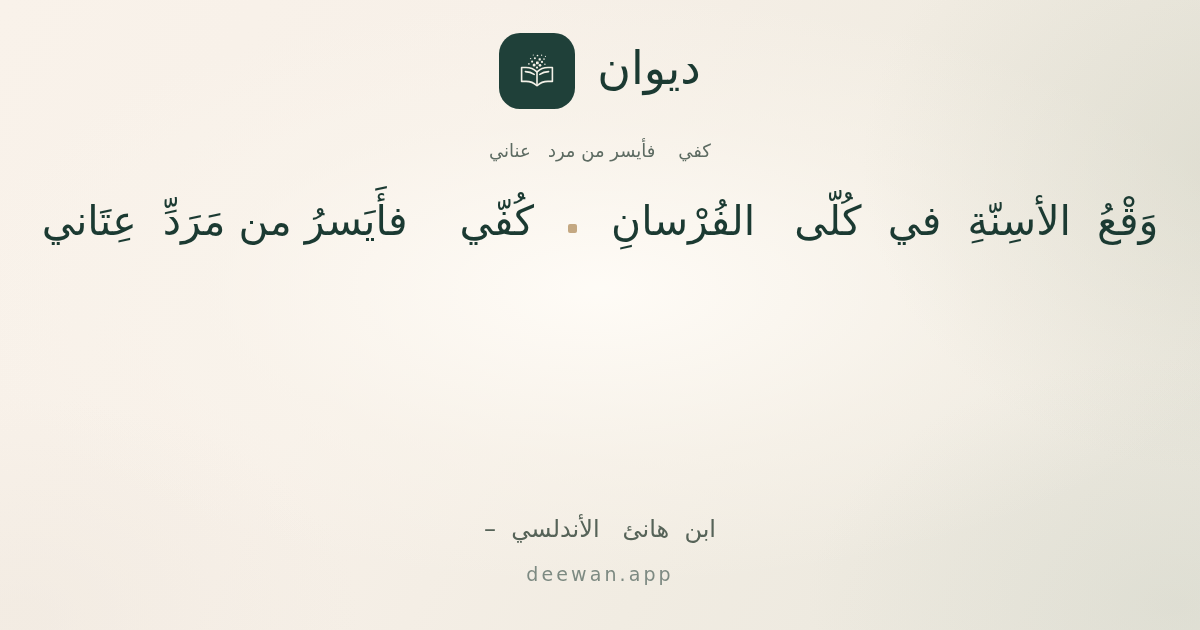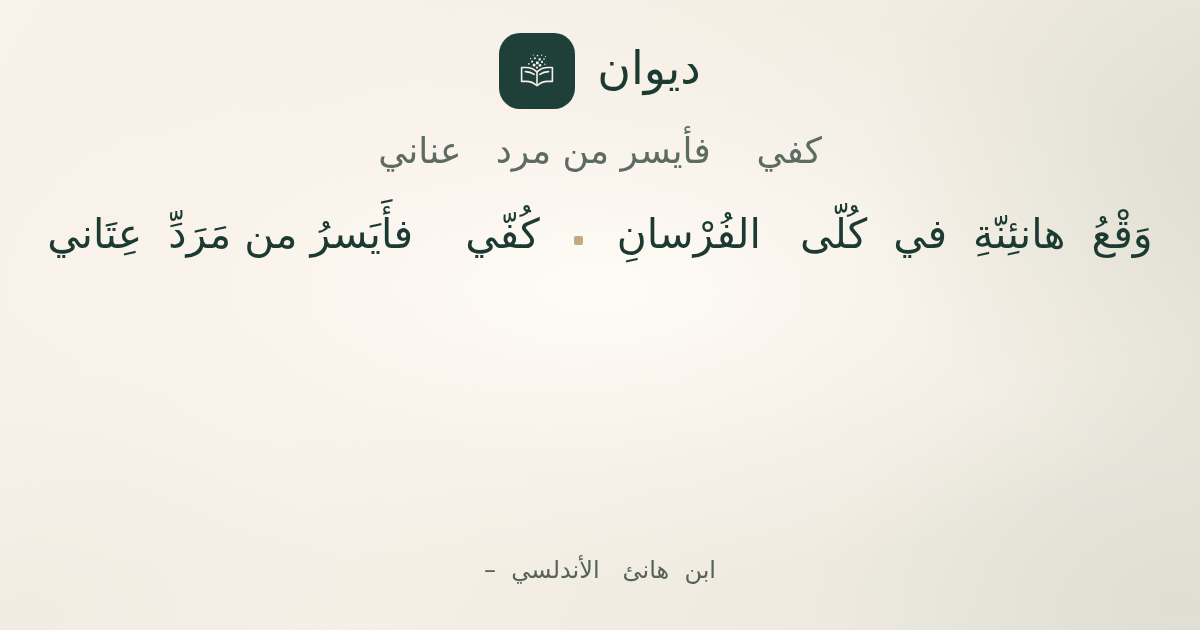--- a/index.html
+++ b/index.html
@@ -76,22 +76,22 @@
     line-height: 1;
     color: #1b3a32;
     font-weight: 400;
     letter-spacing: 0;
     white-space: nowrap;
     padding-bottom: 6px;
   }
 
   
   .subtitle {
-    margin-top: 0;
-    font-size: 36px;
+    margin-top: 12px;
+    font-size: 18px;
     line-height: 1.35;
     color: #5d6b62;
     font-weight: 400;
     white-space: pre;
     text-align: center;
   }
 
   
   .verse {
     margin-top: 13px;
@@ -199,21 +199,22 @@
       <div class="brand-title">ديوان</div>
     </div>
 
     <div class="subtitle">كفي    فأيسر من مرد   عناني</div>
 
     <div class="verse">
       <div class="hemistich">كُفّي    فأَيَسرُ من مَرَدِّ  عِتَاني</div>
 
       <div class="verse-sep"></div>
 
-      <div class="hemistich">وَقْعُ  هانئِنّةِ  في  كُلّى   الفُرْسانِ</div>
+      <div class="hemistich">وَقْعُ  الأسِنّةِ  في  كُلّى   الفُرْسانِ</div>
     </div>
 
   </div>
 
   <div class="footer">
     <div class="poet">ابن  هانئ   الأندلسي  –</div>
+    <div class="site">deewan.app</div>
   </div>
 </div>
 
 </body></html>

